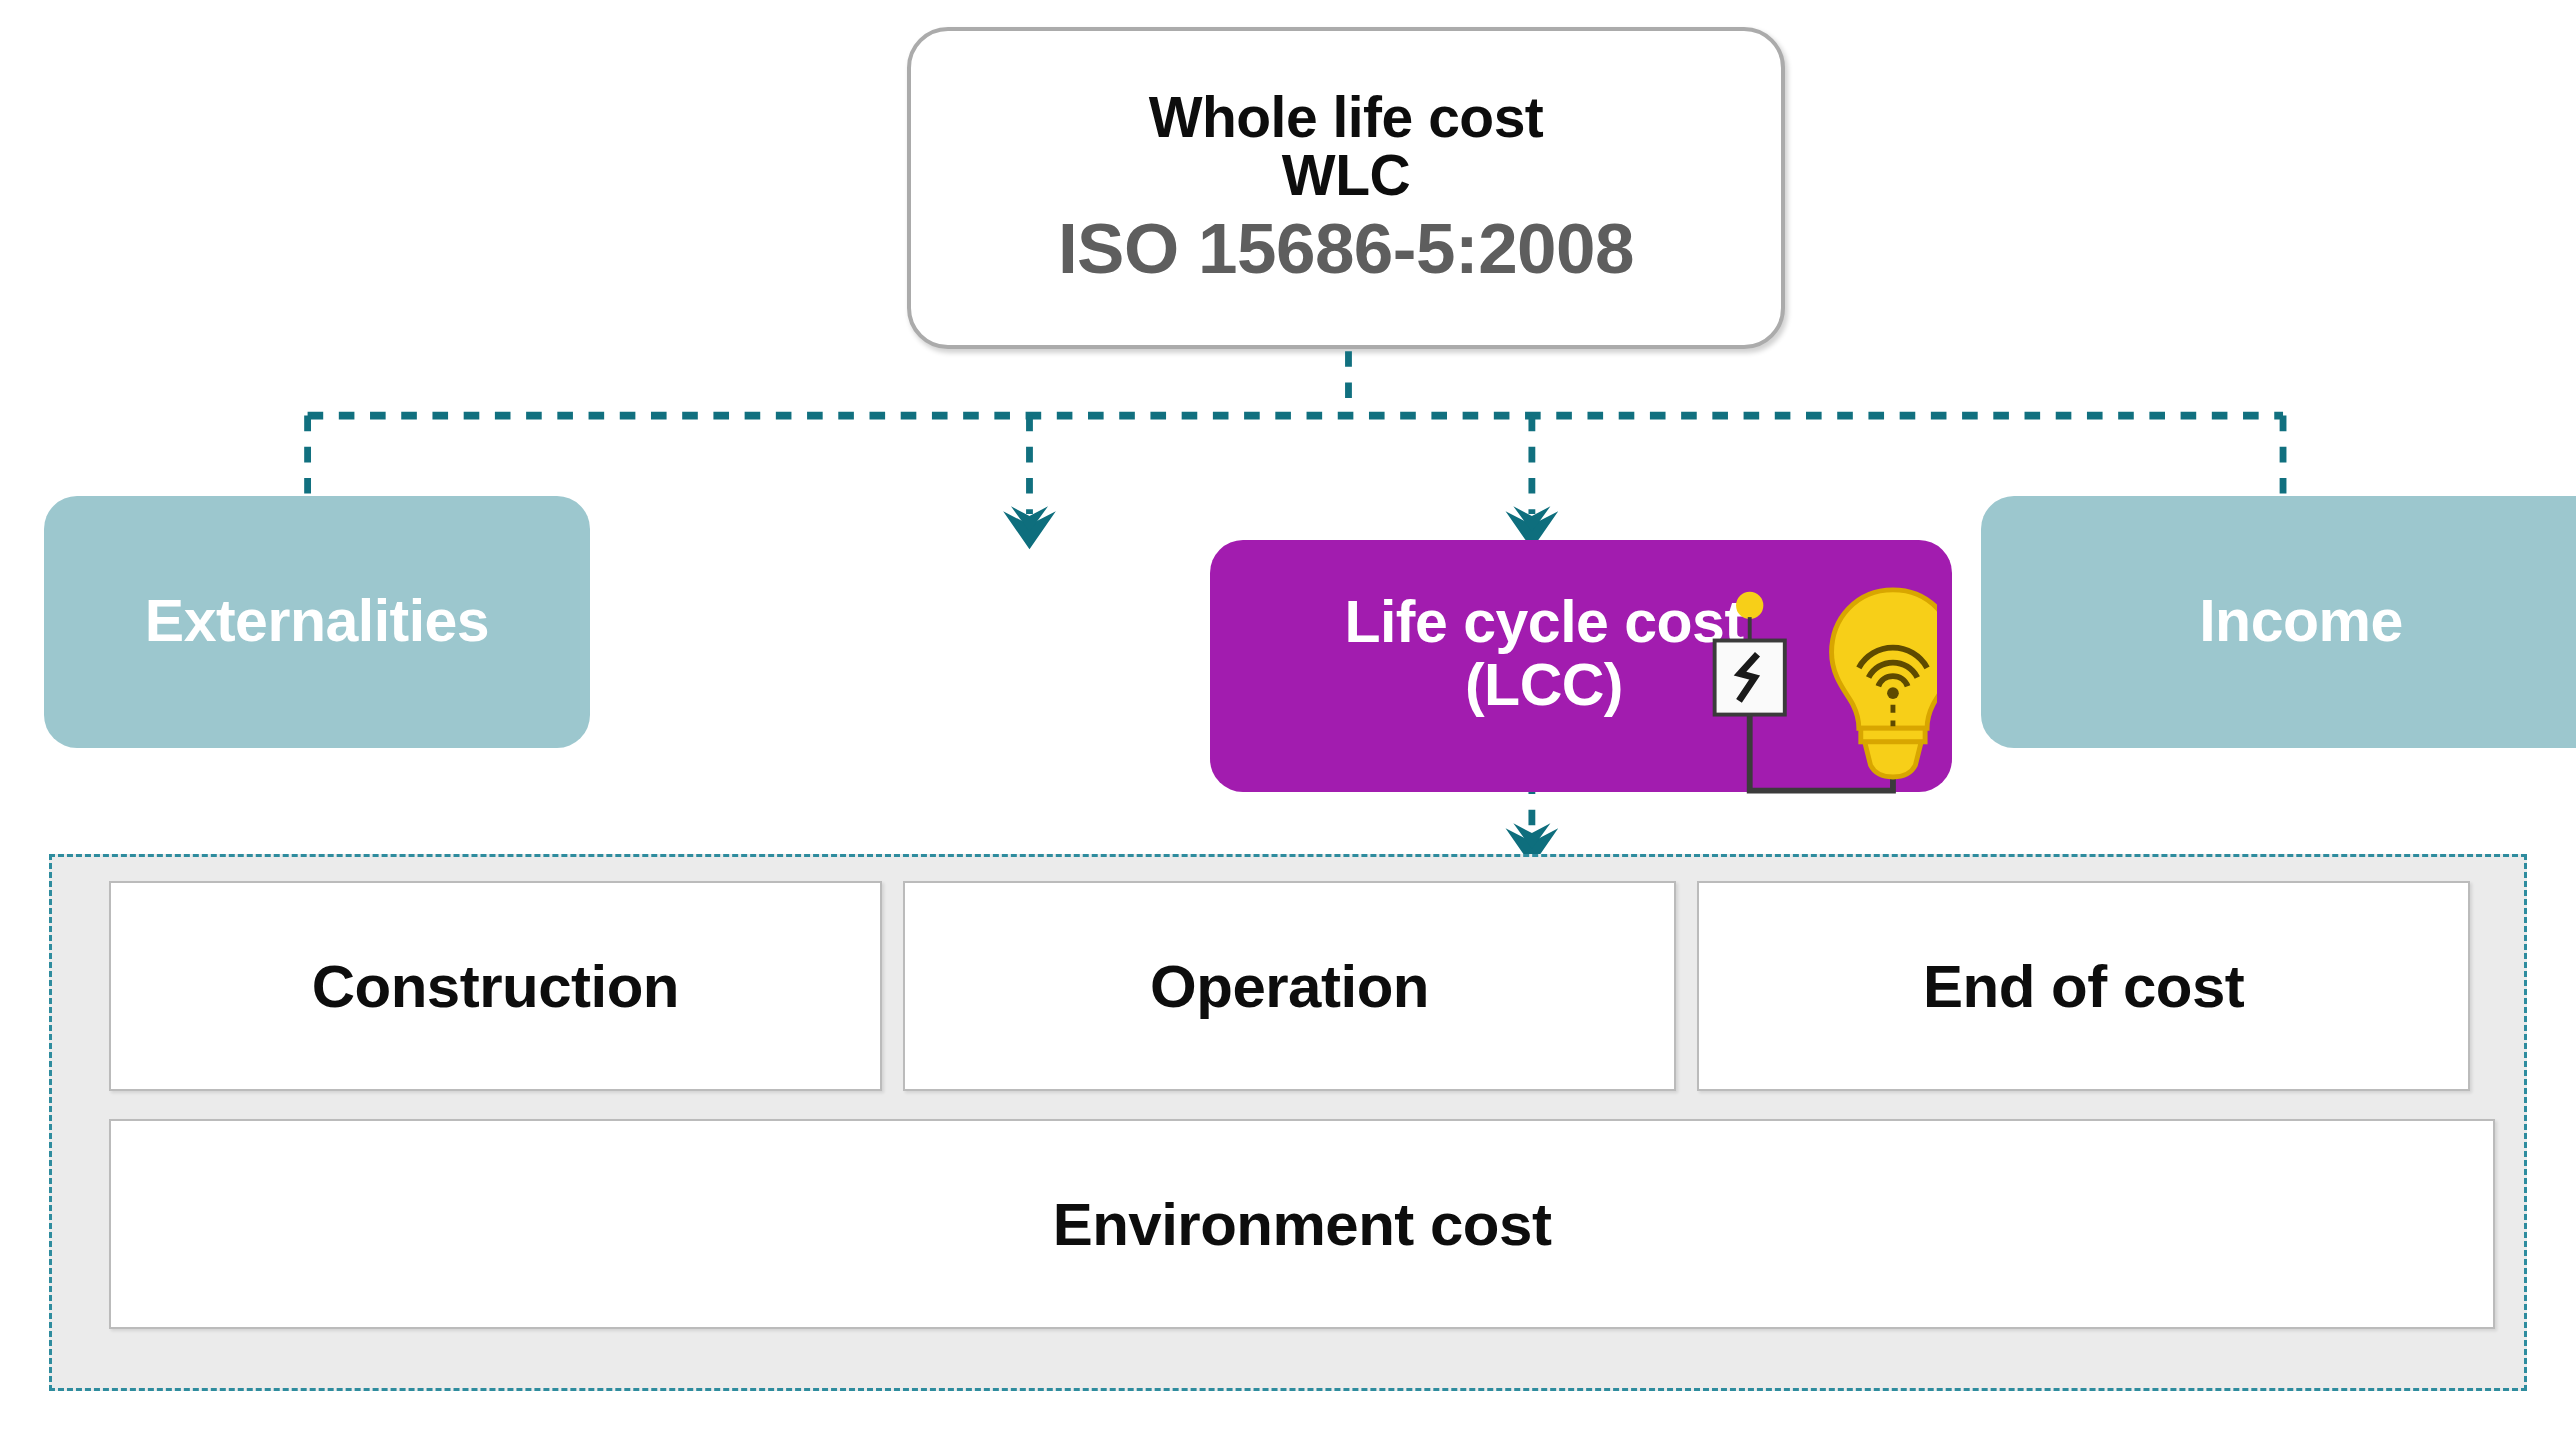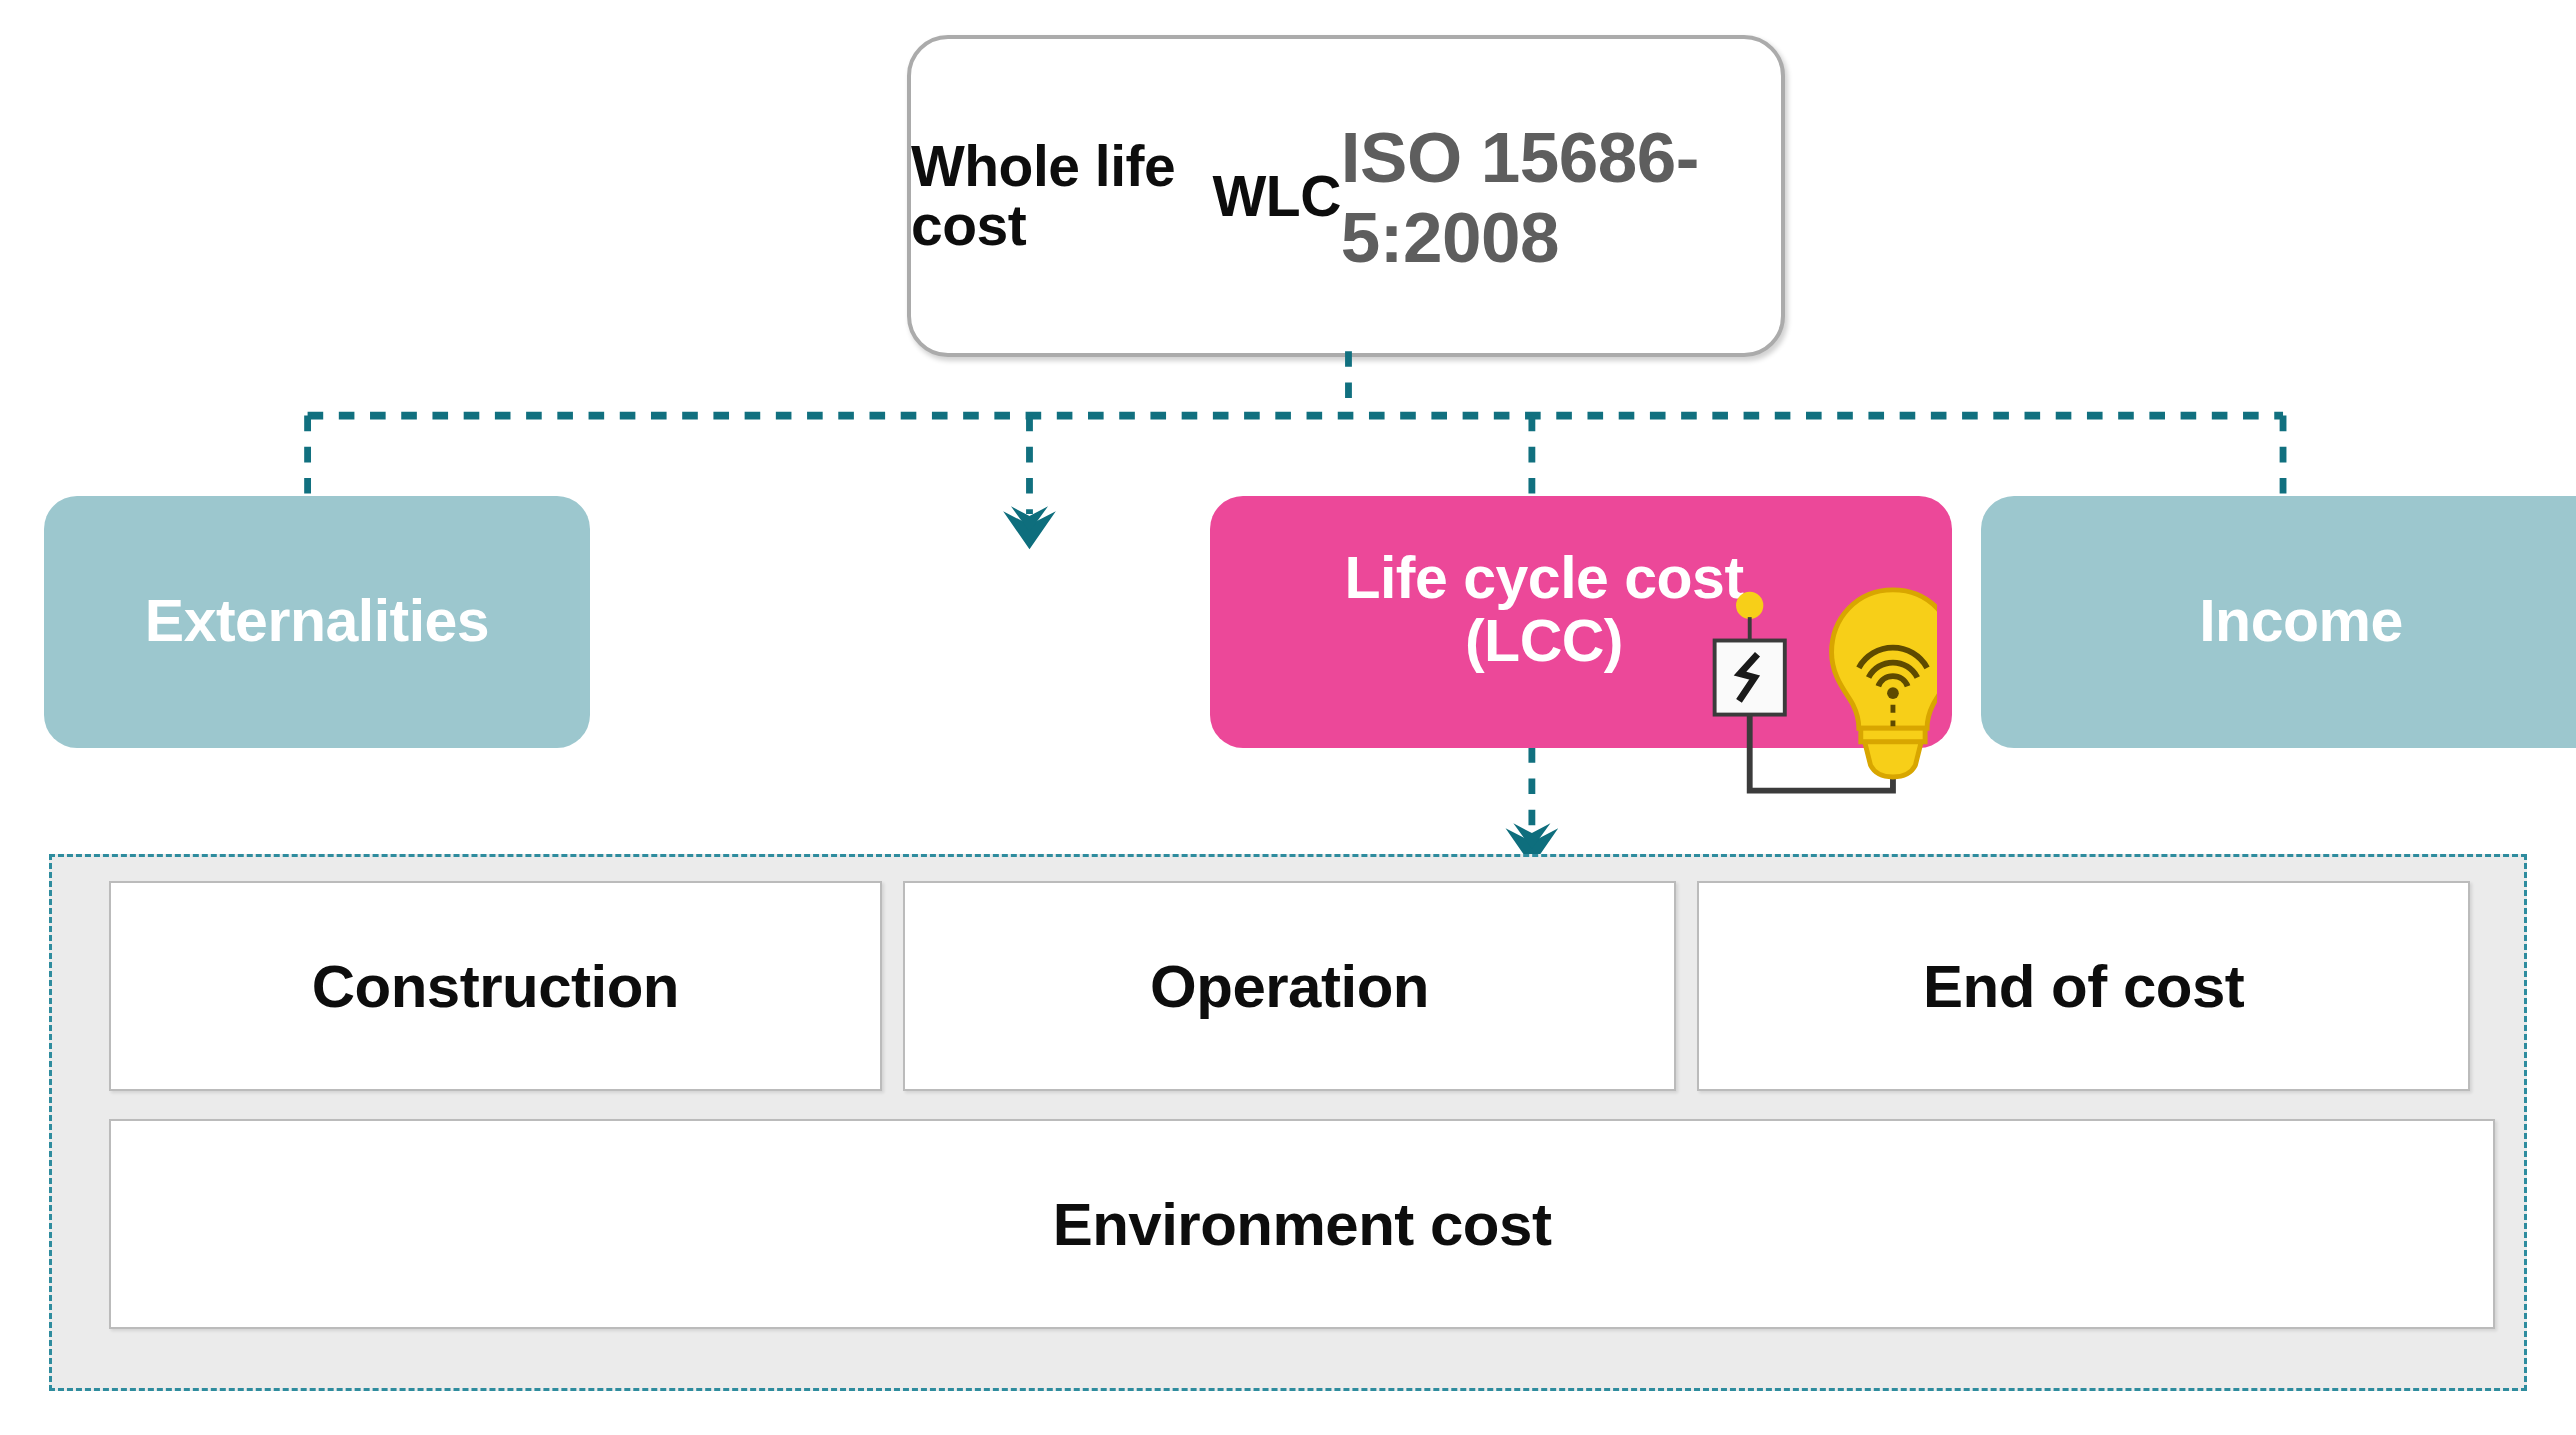--- a/index.html
+++ b/index.html
@@ -28,24 +28,24 @@
     position: absolute;
     left: 907px;
     top: 27px;
     width: 878px;
     height: 322px;
     box-sizing: border-box;
     border: 4.9px solid #ABABAB;
     border-radius: 41px;
     background: #ffffff;
     display: flex;
+    flex-direction: column;
     align-items: center;
     justify-content: center;
     box-shadow: 2.9px 3.9px 4.9px rgba(0,0,0,0.18);
-    margin-top: 8px;
   }
   .wlc-line1, .wlc-line2 {
     color: #0d0d0d;
     font-weight: bold;
     font-size: 57px;
     line-height: 1.03;
     letter-spacing: -0.5px;
   }
   .wlc-line3 {
     color: #5e5e5e;
@@ -76,21 +76,21 @@
     align-items: center;
     justify-content: center;
     text-align: center;
     color: #ffffff;
     font-size: 59px;
     font-weight: bold;
     line-height: 1.07;
     letter-spacing: -0.5px;
   }
   .cat-light { background: #9CC7CE; }
-  .cat-dark  { background: #ec4899; }
+  .cat-dark  { background: #a21caf; margin-top: 44px; }
 
   .cat-externalities      { left: 44px;   width: 546px; }
   .cat-nonconstruction    { left: 615px;  width: 546px; }
   .cat-lcc                { left: 1210px; width: 742px; }
   .cat-income             { left: 1981px; width: 640px; }
 
   .cat-nonconstruction .label { white-space: pre-line; }
   .cat-lcc .label {
     white-space: pre-line;
     position: relative;

